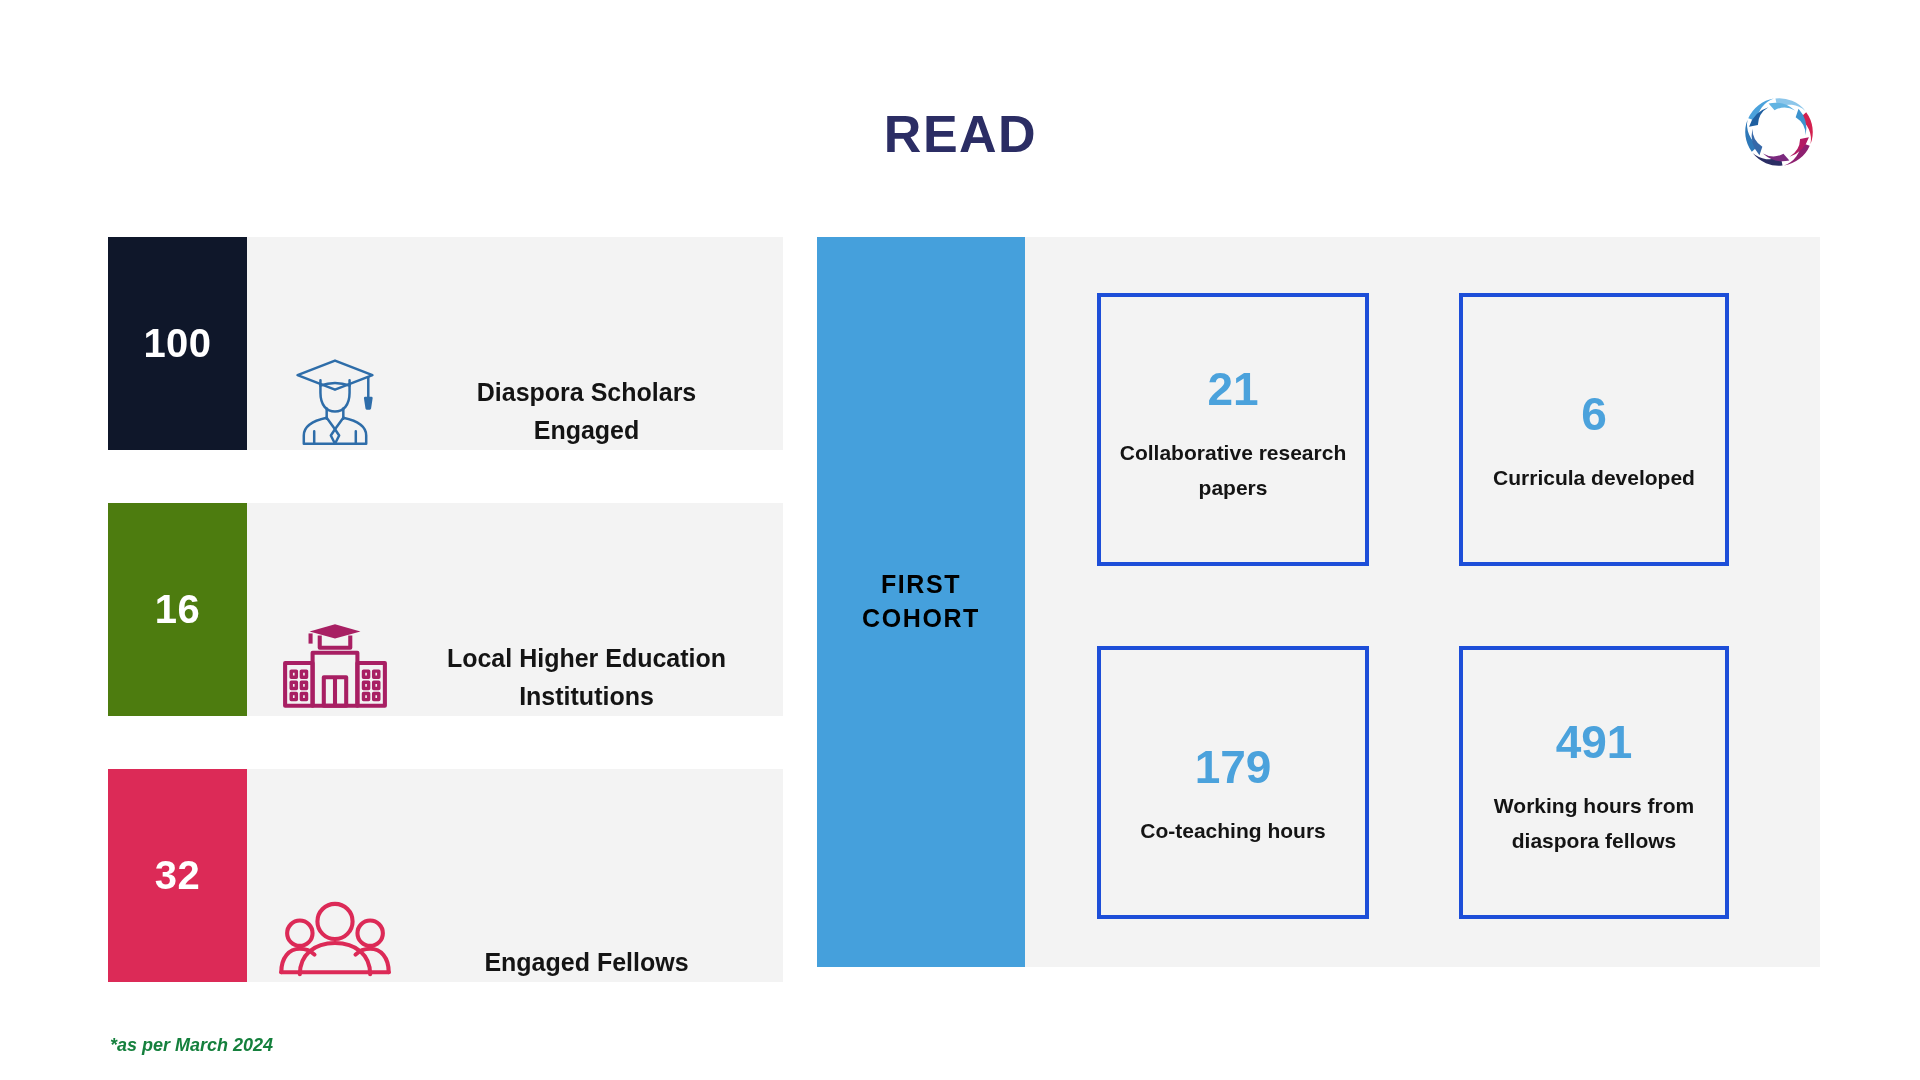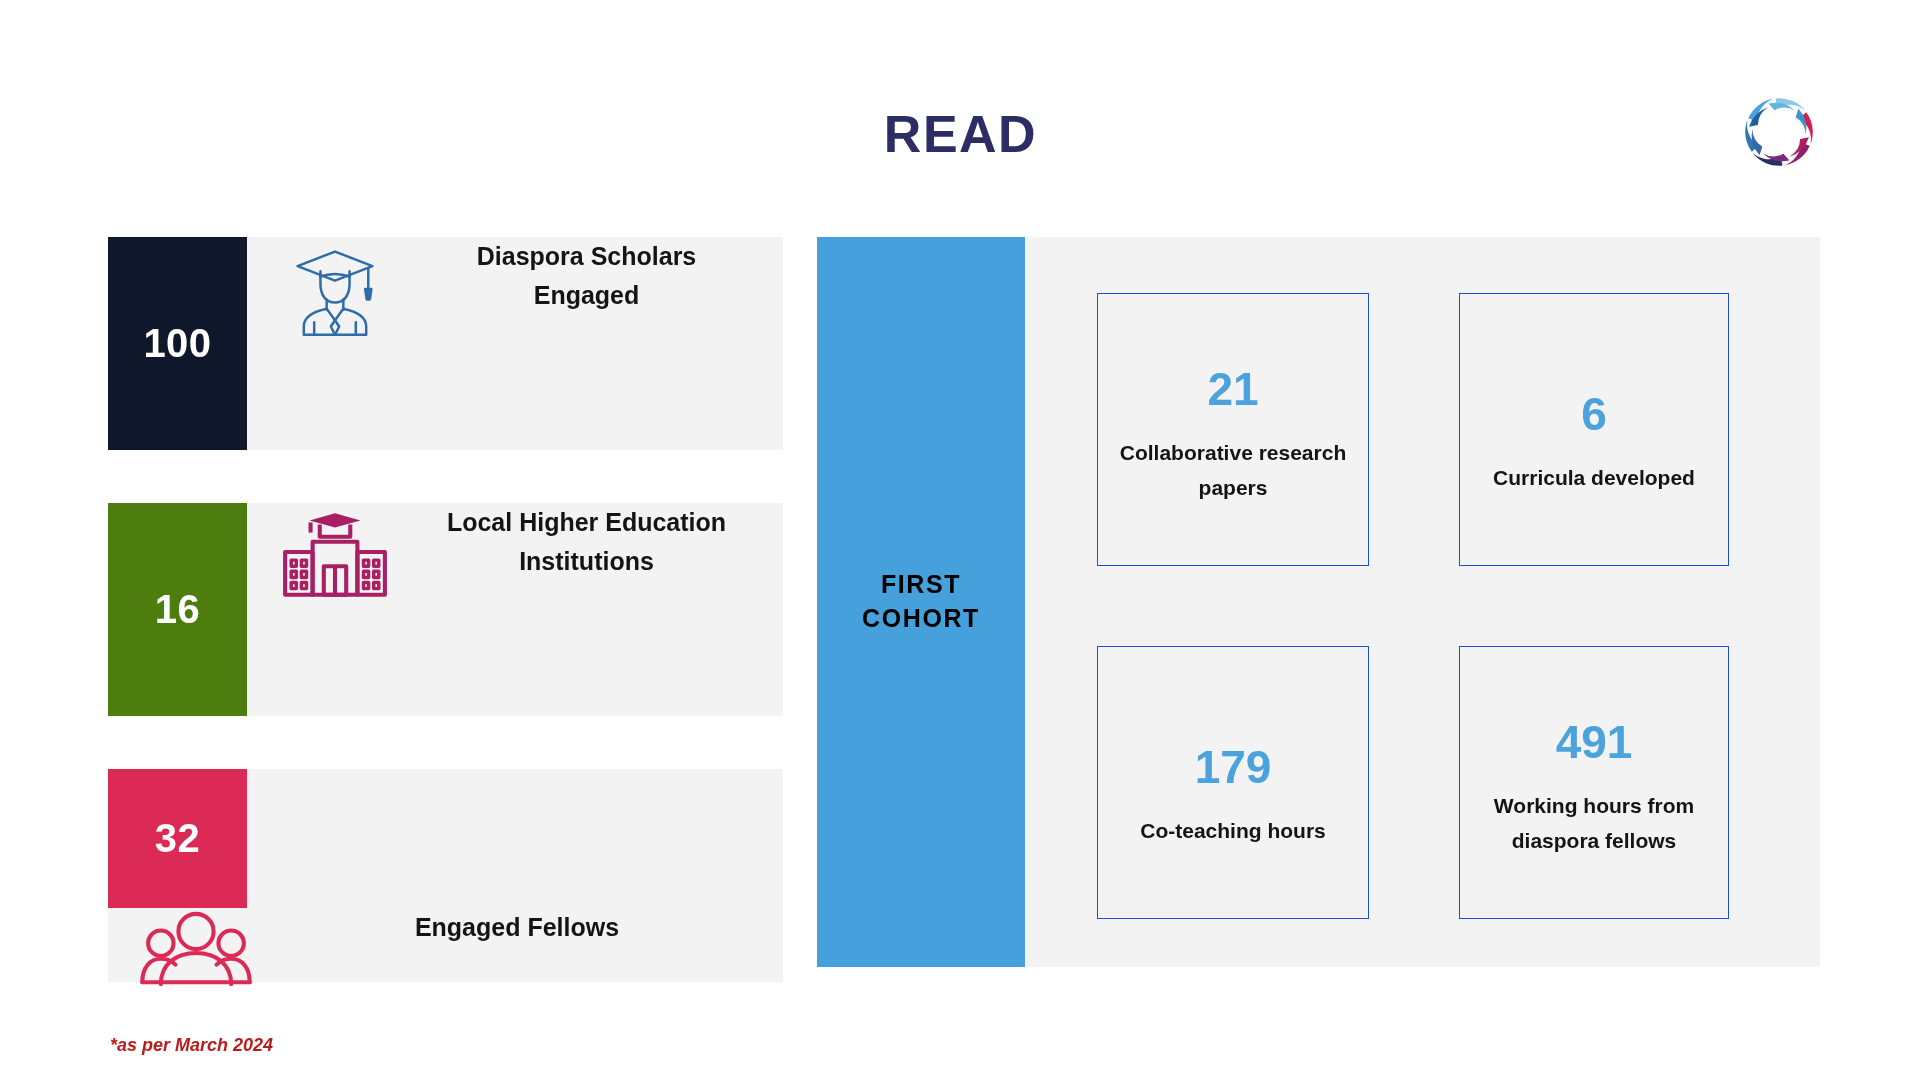--- a/index.html
+++ b/index.html
@@ -47,36 +47,36 @@
     width: 675px;
   }
   .stat-card {
     position: relative;
     display: flex;
     align-items: stretch;
     height: 213px;
     margin-bottom: 53px;
     background: #f3f3f3;
   }
-  .stat-card:last-child { margin-bottom: 0; flex-direction: column; }
+  .stat-card:last-child { margin-bottom: 0; }
   .stat-number-block {
     width: 139px;
     flex: 0 0 139px;
     display: flex;
     align-items: center;
     justify-content: center;
     color: #ffffff;
     font-size: 40px;
     font-weight: 700;
     letter-spacing: 0.5px;
   }
   .stat-body {
     flex: 1;
     display: flex;
-    align-items: flex-start;
+    align-items: flex-end;
   }
   .stat-icon {
     flex: 0 0 175px;
     display: flex;
     align-items: center;
     justify-content: center;
   }
   .stat-label {
     flex: 1;
     padding-right: 32px;
@@ -109,21 +109,21 @@
     letter-spacing: 1.6px;
     line-height: 1.35;
     text-align: center;
   }
   .boxes-area {
     flex: 1;
     position: relative;
   }
   .metric-box {
     position: absolute;
-    border: 1px solid #1d4ed8;
+    border: 4px solid #1d4ed8;
     background: #f3f3f3;
     display: flex;
     flex-direction: column;
     align-items: center;
     justify-content: center;
     padding: 0 14px;
   }
   .metric-box.b1 { left: 72px;  top: 56px;  width: 272px; height: 273px; }
   .metric-box.b2 { left: 434px; top: 56px;  width: 270px; height: 273px; }
   .metric-box.b3 { left: 72px;  top: 409px; width: 272px; height: 273px; }
@@ -152,21 +152,21 @@
   .metric-box.one-line .metric-inner { transform: translateY(14px); }
 
   
   .footnote {
     position: absolute;
     left: 110px;
     top: 1035px;
     font-size: 18px;
     font-weight: 700;
     font-style: italic;
-    color: #b91c1c;
+    color: #15803d;
   }
 </style>
 </head>
 <body>
 
 <div class="slide">
 
   <div class="title">
     <span class="title-inner">READ</span>
   </div>

